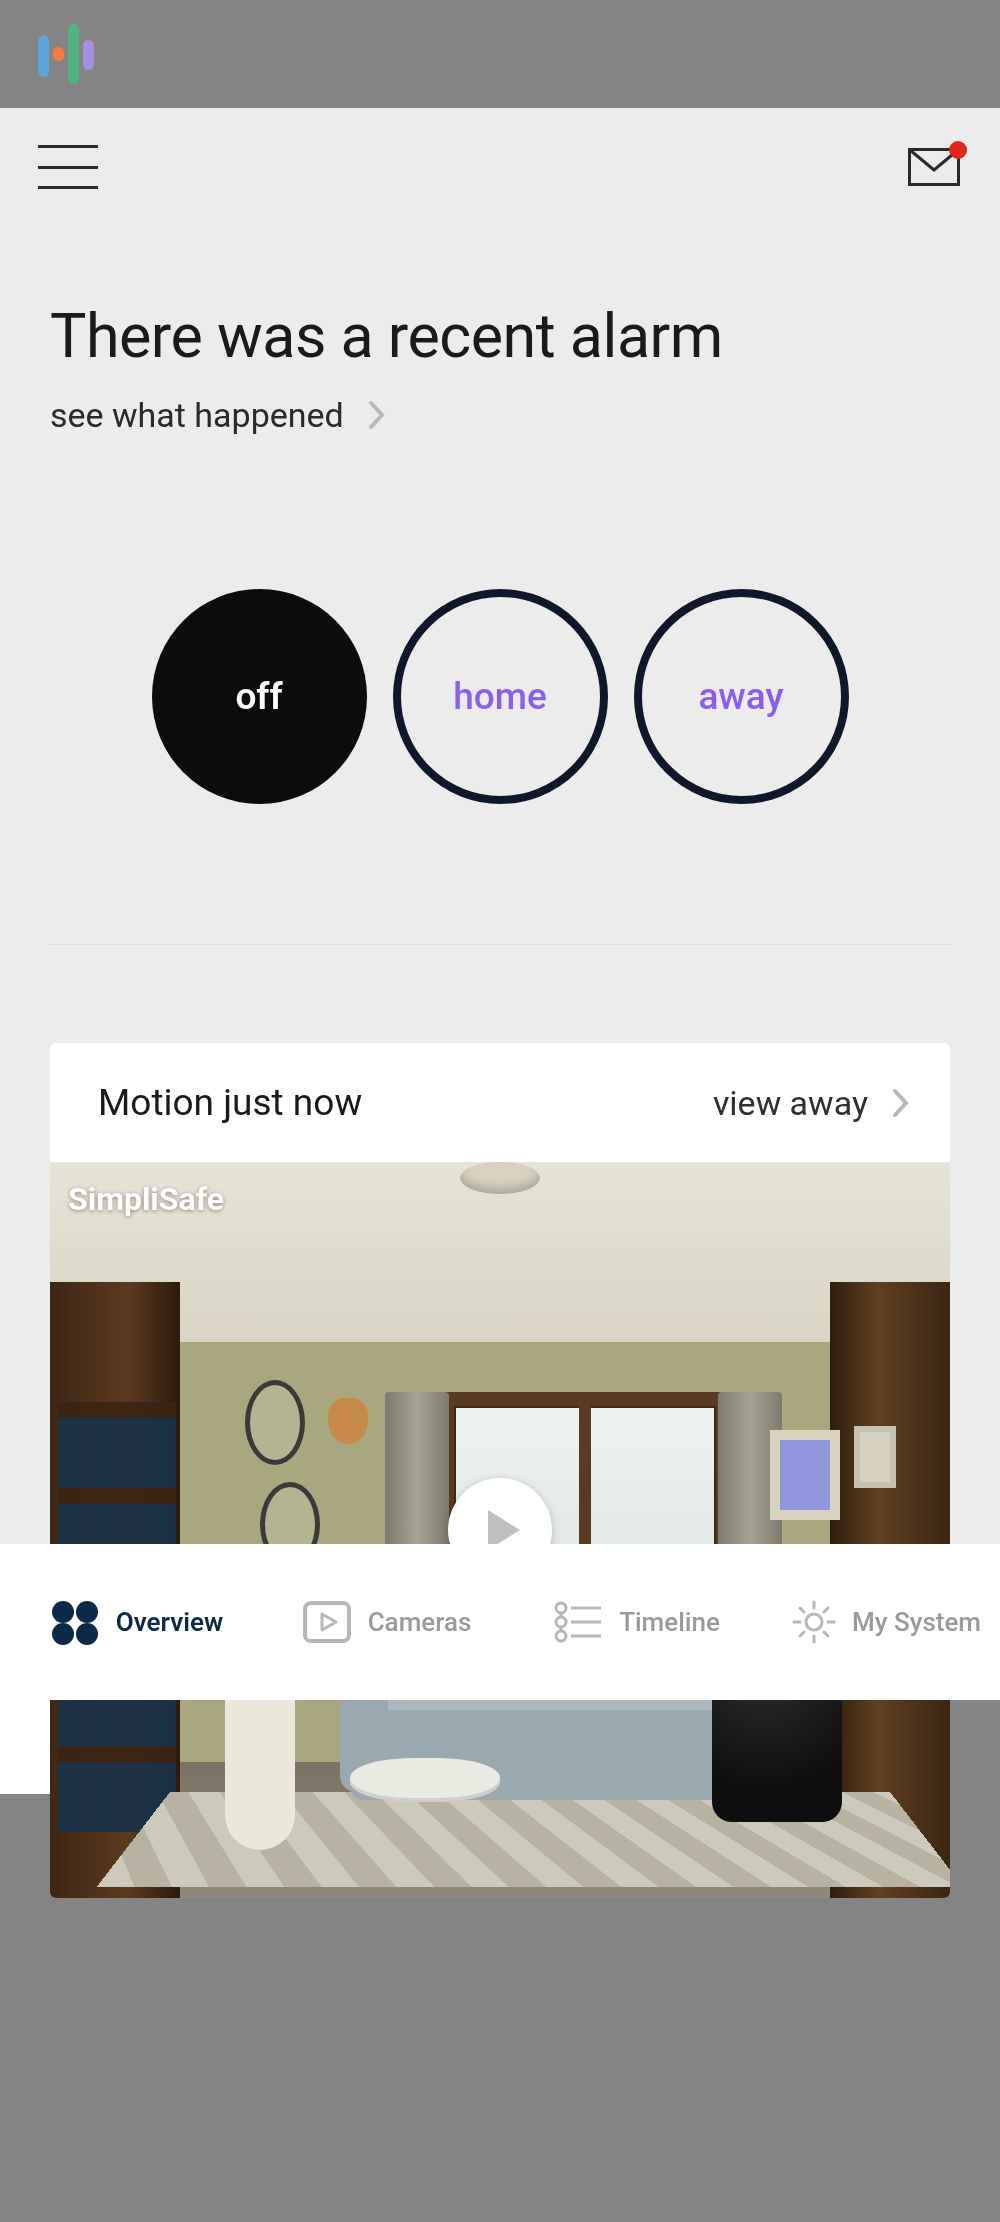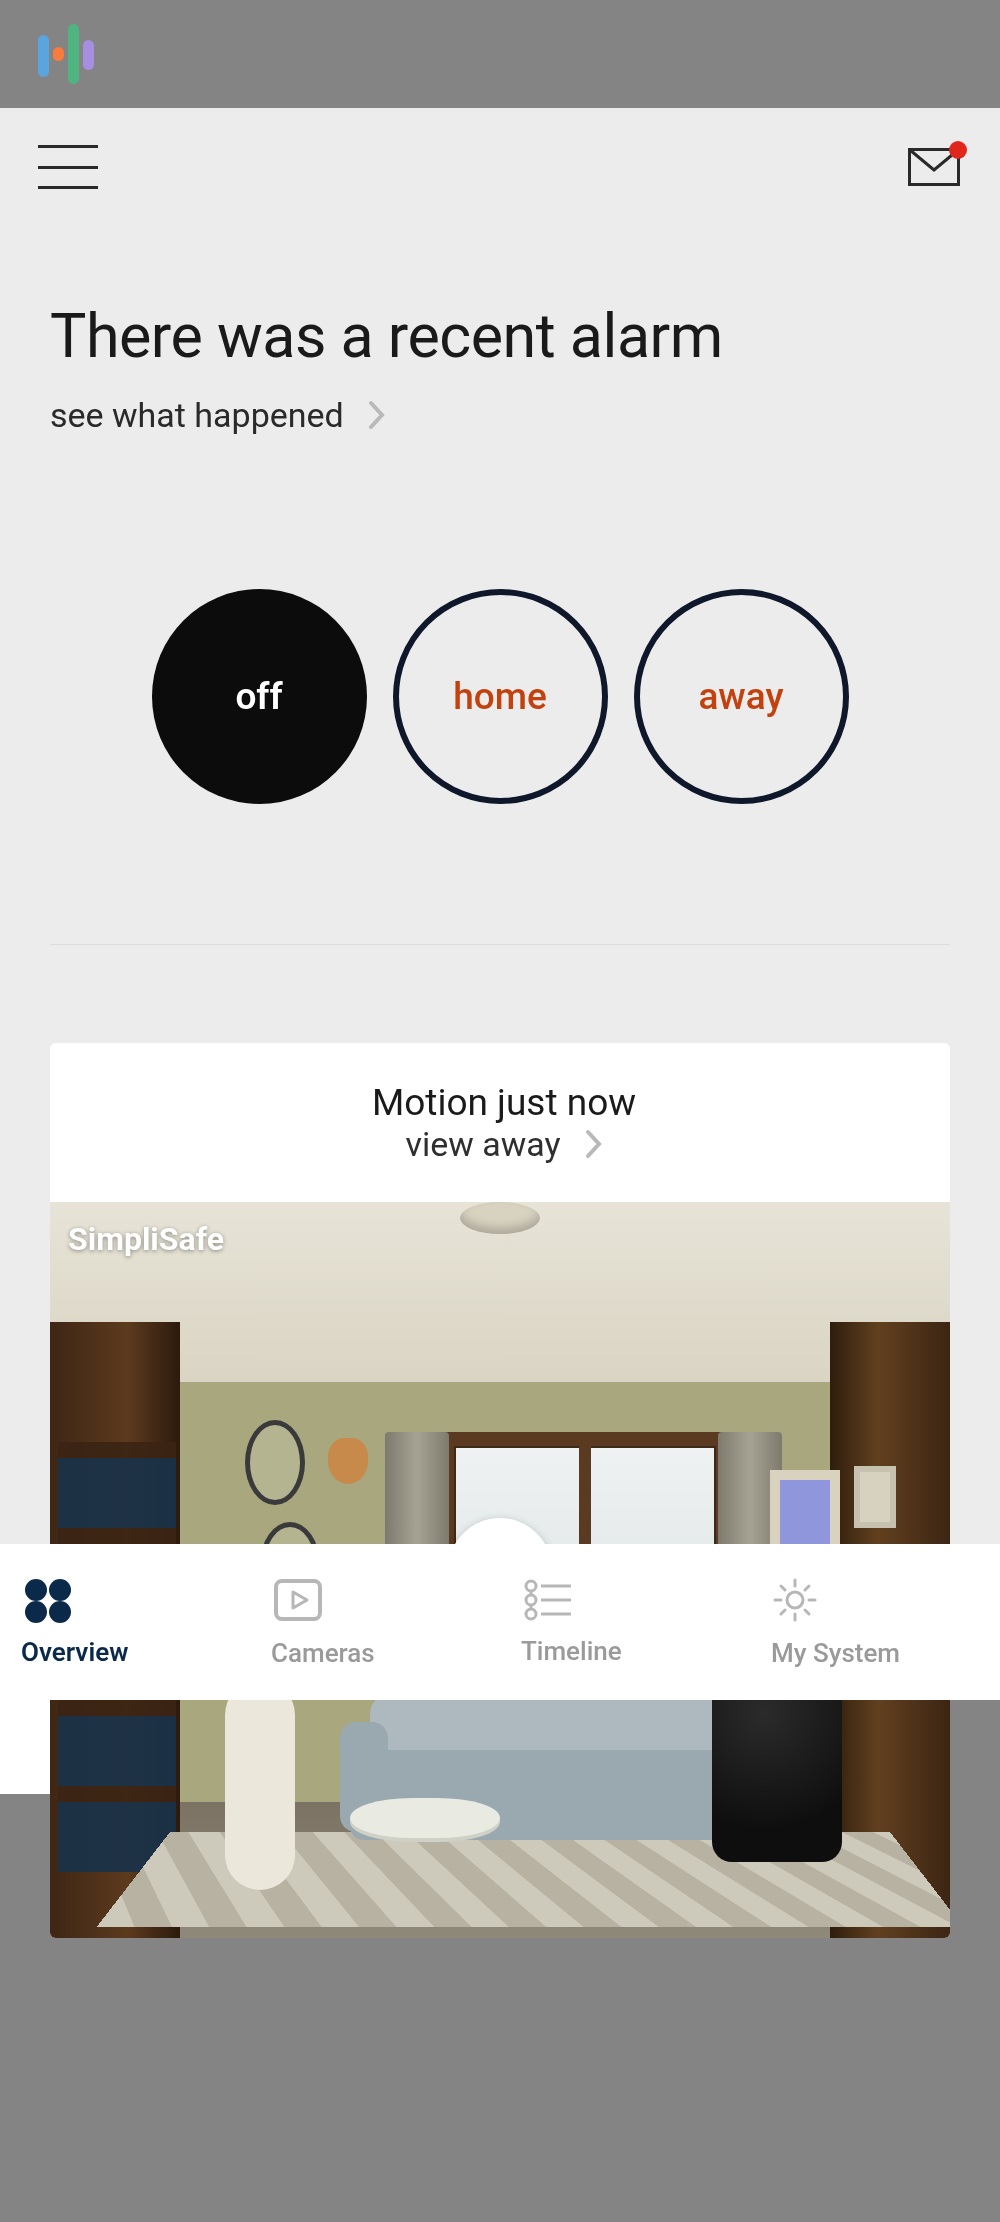--- a/index.html
+++ b/index.html
@@ -113,43 +113,42 @@
   cursor: pointer;
 }
 .mode-btn.active {
   background: #0c0c0c;
   color: #fff;
   font-weight: 600;
   border: none;
 }
 .mode-btn.inactive {
   background: transparent;
-  border: 6px solid #0f172a;
-  color: #c2410c;
+  border: 8px solid #0f172a;
+  color: #8b5cf6;
   font-weight: 500;
 }
 
 .divider {
   margin: 140px 50px 0 50px;
   height: 1px;
   background: #dcdcdc;
 }
 
 .camera-card {
   margin: 98px 50px 0 50px;
   background: #fff;
   border-radius: 6px;
   overflow: hidden;
 }
 .card-header {
   display: flex;
   align-items: center;
   justify-content: space-between;
   padding: 38px 40px 38px 48px;
-  flex-direction: column;
 }
 .card-header-left {
   font-size: 37px;
   color: #1a1a1a;
 }
 .card-header-right {
   display: flex;
   align-items: center;
   gap: 24px;
   cursor: pointer;
@@ -271,21 +270,22 @@
 .tabbar {
   position: absolute;
   left: 0; right: 0; bottom: 0;
   height: 156px;
   background: #fff;
   display: flex;
 }
 .tab {
   flex: 1;
   display: flex;
-  flex-direction: column;
+  flex-direction: row;
+  align-items: center;
   justify-content: center;
   gap: 14px;
   cursor: pointer;
   padding-left: 21px;
 }
 .tab-label {
   font-size: 26px;
   font-weight: 600;
 }
 .tab.active .tab-label { color: #0b2a4a; }

